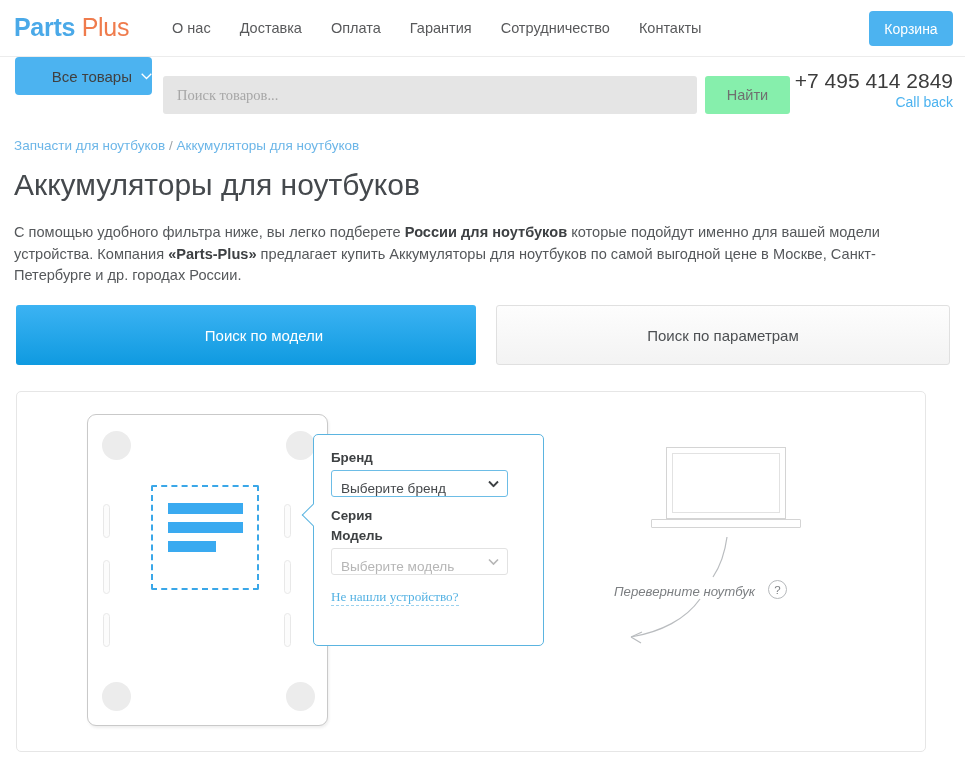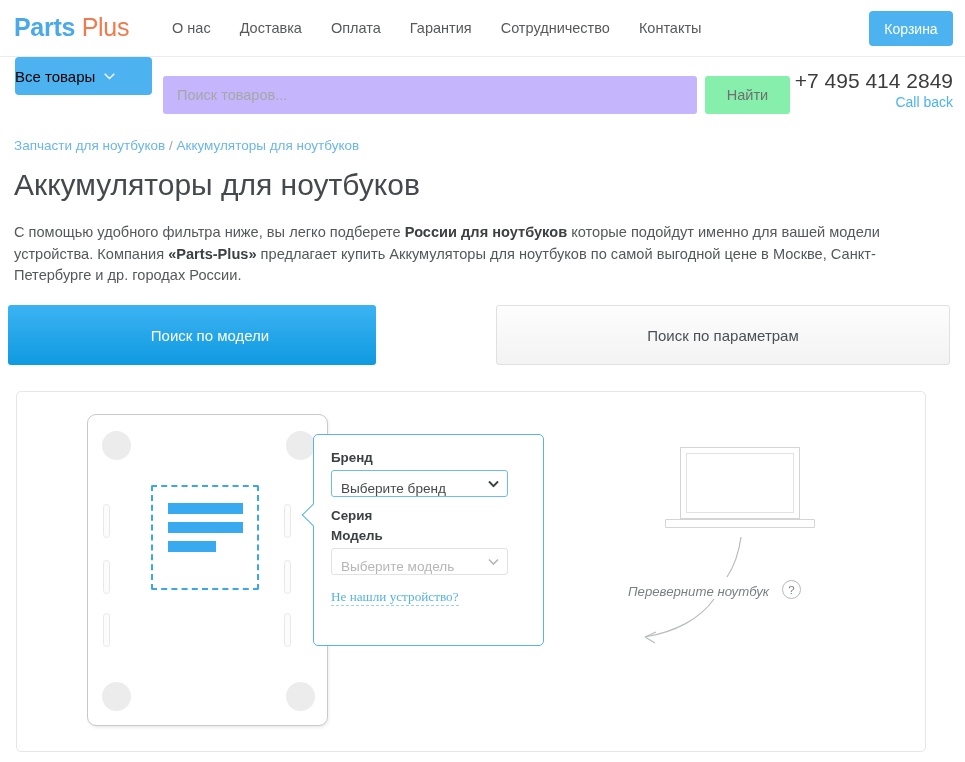--- a/index.html
+++ b/index.html
@@ -44,32 +44,32 @@
     cursor: pointer;
   }
 
   
   .searchrow { position: absolute; left: 0; top: 57px; width: 965px; height: 67px; }
 
   .allgoods {
     position: absolute; left: 15px; top: 76px - 57px;
     width: 137px; height: 38px;
     background: #4cb3f0; border: none; border-radius: 4px;
-    color: #000000; font-size: 15px; font-family: inherit;
-    display: flex; align-items: center; justify-content: flex-start; gap: 9px;
+    color: #404040; font-size: 15px; font-family: inherit;
+    display: flex; align-items: center; justify-content: flex-end; gap: 9px;
     cursor: pointer;
   }
   .chev-wh { width: 11px; height: 7px; display:block; }
 
   .searchfield {
     position: absolute; left: 163px; top: 19px;
     width: 534px; height: 38px;
-    background: #c4b5fd; border: none; border-radius: 3px;
+    background: #e5e5e5; border: none; border-radius: 3px;
     padding: 0 14px; font-size: 14.5px; color: #4a4a4a;
-    font-family: Liberation Sans, sans-serif;
+    font-family: Liberation Serif, serif;
   }
   .searchfield::placeholder { color: #a7a7a7; }
 
   .findbtn {
     position: absolute; left: 705px; top: 19px;
     width: 85px; height: 38px;
     background: #86efac; border: none; border-radius: 3px;
     font-size: 14.5px; color: #6f6f6f; font-family: inherit;
     cursor: pointer;
   }
@@ -103,21 +103,21 @@
   .intro b { color: #3d4043; font-weight: bold; }
 
   
   .tab {
     position: absolute; top: 305px; height: 60px;
     border-radius: 3px; font-size: 15px; font-family: inherit;
     display: flex; align-items: center; justify-content: center;
     cursor: pointer;
   }
   .tab-active {
-    left: 8px; width: 368px;
+    left: 16px; width: 460px;
     background: linear-gradient(180deg, #3cb3f3 0%, #0f9ae0 100%);
     border: none; color: #ffffff; padding-left: 36px;
   }
   .tab-idle {
     left: 496px; width: 454px;
     background: linear-gradient(180deg, #fdfdfd 0%, #f3f3f3 100%);
     border: 1px solid #e0e0e0; color: #4d5053;
   }
 
   
@@ -200,21 +200,21 @@
   }
 
   .nolink {
     font-size: 13.2px; color: #55b2e3;
     border-bottom: 1px dashed #9bd2ef;
     display: inline-block; text-decoration: none;
     margin-top: 3px; cursor: pointer; font-family: Liberation Serif, serif;
   }
 
   
-  .laptop-open { position: absolute; left: 598px; top: 55px; width: 250px; height: 210px; }
+  .laptop-open { position: absolute; left: 584px; top: 55px; width: 250px; height: 210px; }
   .lid {
     position: absolute; left: 65px; top: 0;
     width: 120px; height: 72px;
     border: 1px solid #d4d4d4; background: #fff;
   }
   .lid-in {
     position: absolute; left: 5px; top: 5px; right: 5px; bottom: 5px;
     border: 1px solid #e2e2e2;
   }
   .base {

